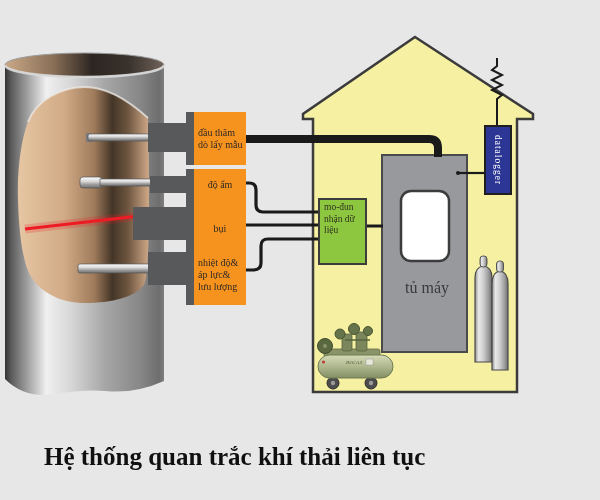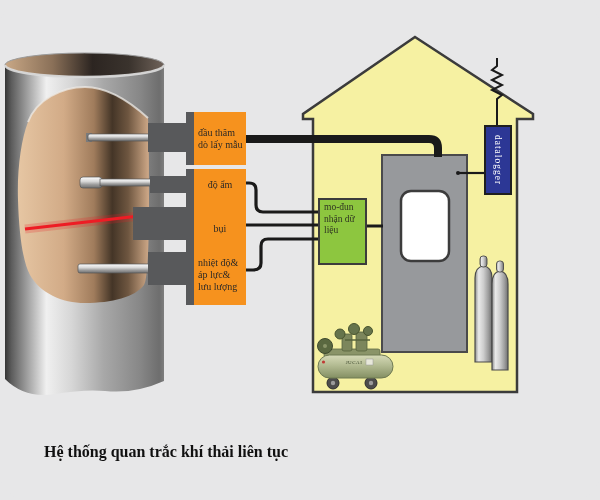--- a/index.html
+++ b/index.html
@@ -21,21 +21,21 @@
               padding:2px 0 12px 4px;box-sizing:content-box;}
   .datalogger-box{left:484px;top:125px;width:24px;height:66px;background:#2c3795;
                   border:2px solid #1f1f1f;color:#fff;font-size:9.5px;letter-spacing:1px;
                   writing-mode:vertical-rl;display:flex;align-items:center;justify-content:center;}
   .lbl{color:#3a3a3a;font-size:16px;text-align:center;}
   .lbl-chimney{left:30px;top:351px;width:104px;}
   .lbl-house{left:312px;top:293px;width:70px;}
   .lbl-cabinet{left:392px;top:279px;width:70px;}
   .brand{left:341px;top:360px;width:26px;text-align:center;font-size:5px;
          letter-spacing:.5px;color:#3a452b;}
-  .title{left:44px;top:443px;font-size:16px;font-weight:bold;color:#101010;white-space:nowrap;}
+  .title{left:44px;top:443px;font-size:25px;font-weight:bold;color:#101010;white-space:nowrap;}
 </style>
 </head>
 <body>
 
 <div class="stage">
 
 <svg width="600" height="500" viewBox="0 0 600 500">
   <defs>
     <linearGradient id="gradBody" x1="0" y1="0" x2="1" y2="0">
       <stop offset="0" stop-color="#343434"></stop>
@@ -162,17 +162,18 @@
 <div class="sensor-box s4 pad">
   <span>nhiệt độ&amp; áp lực&amp; lưu lượng</span>
 </div>
 
 <div class="abs module-box">
   <span>mo-đun nhận dữ liệu</span>
 </div>
 <div class="abs datalogger-box">
   <span>datalogger</span>
 </div>
+<div class="abs lbl lbl-cabinet">tủ máy</div>
 <div class="abs brand">JUCAI</div>
 
 <div class="abs title">Hệ thống quan trắc khí thải liên tục</div>
 
 </div>
 
 </body></html>

